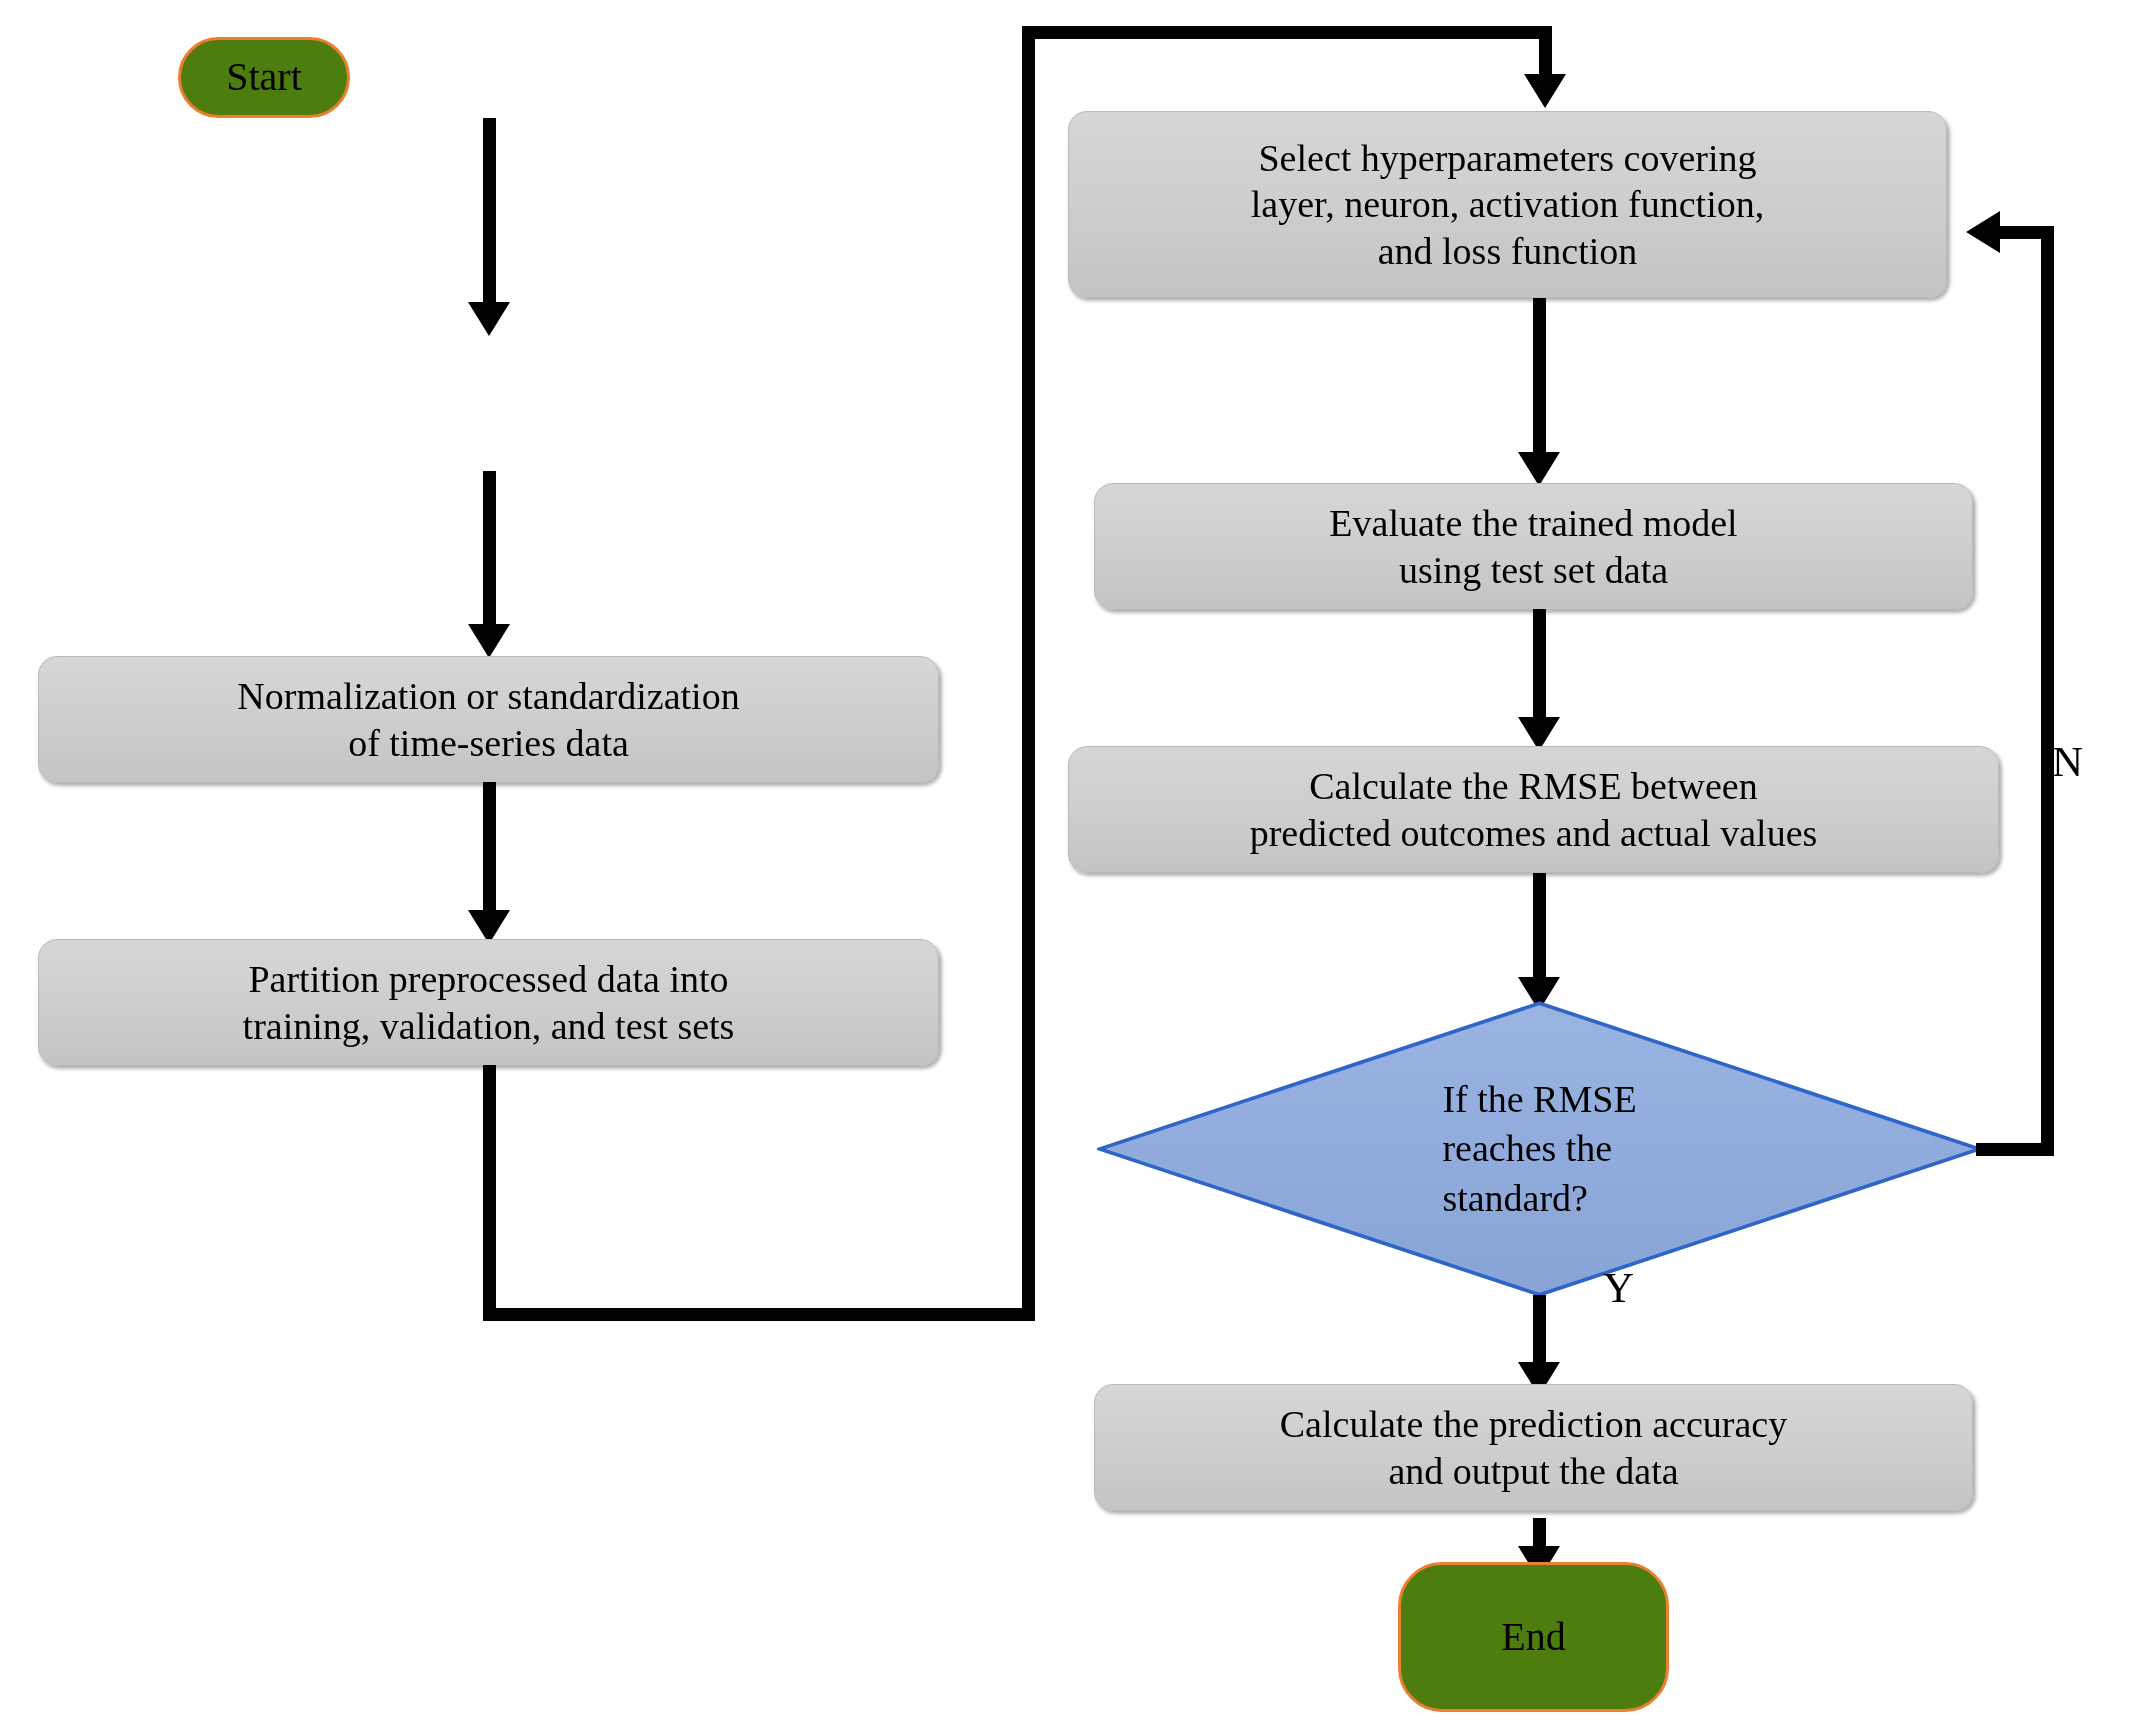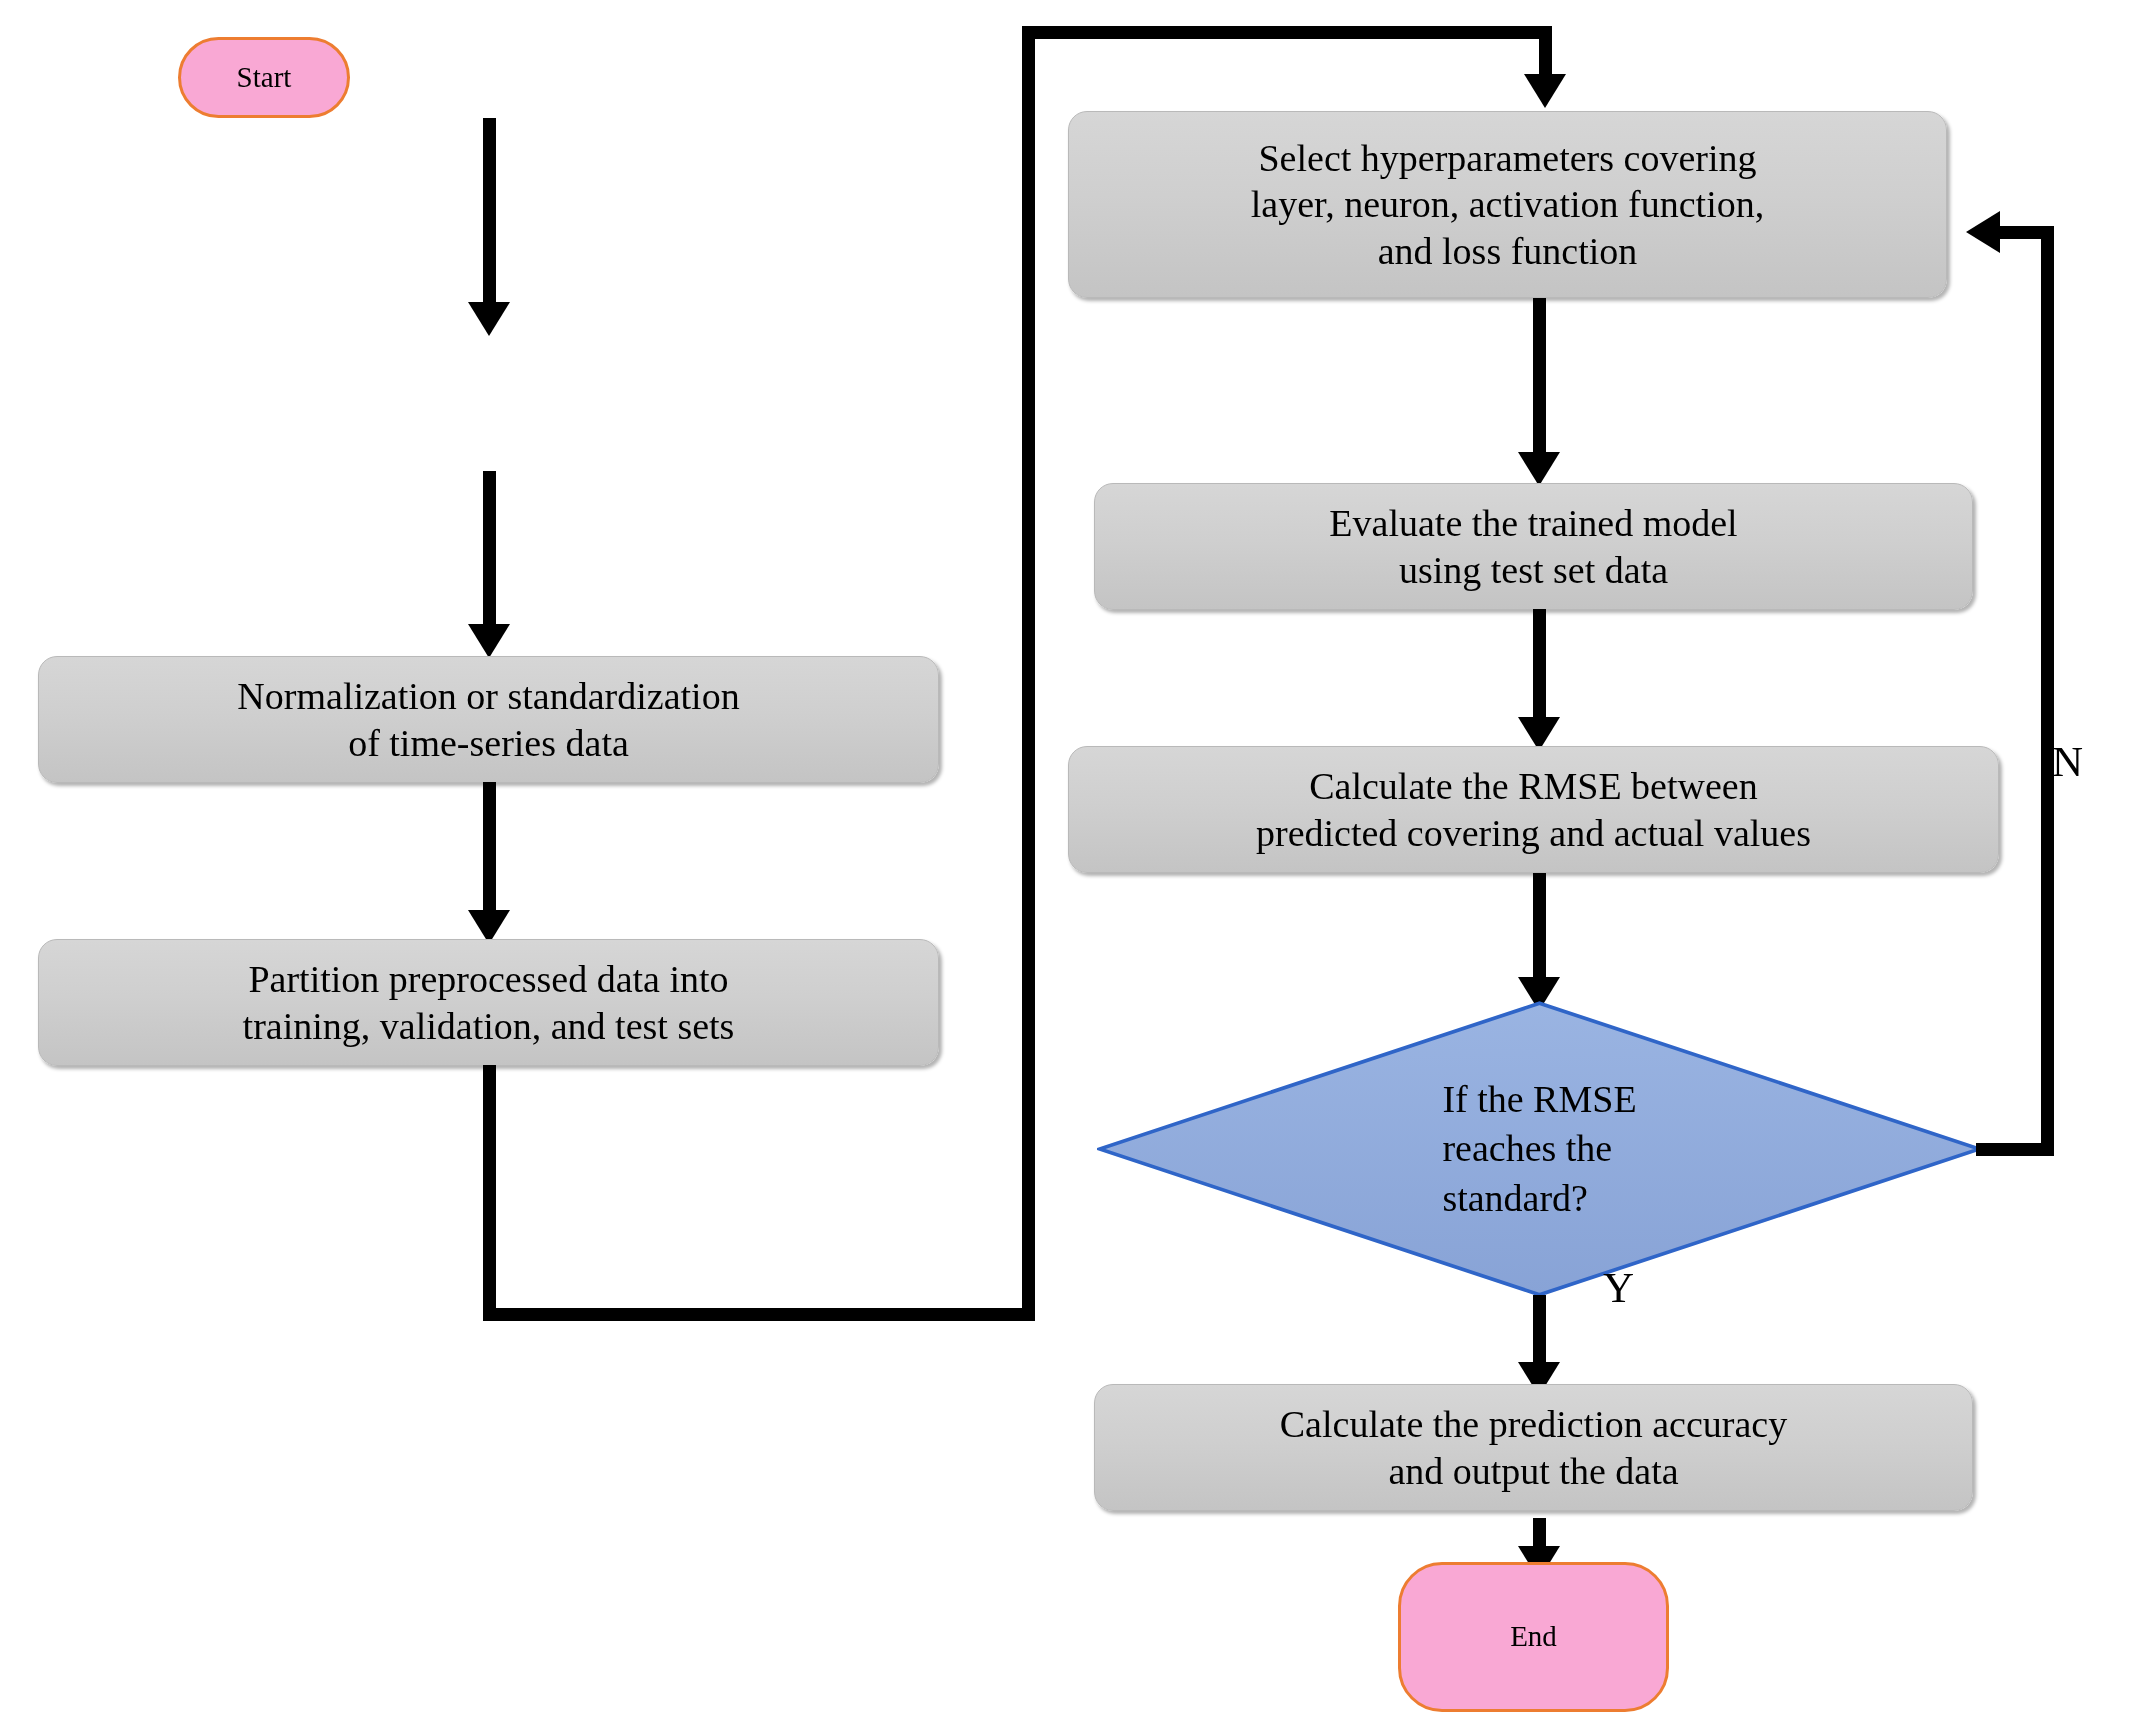--- a/index.html
+++ b/index.html
@@ -31,24 +31,24 @@
   .proc {
     background: linear-gradient(180deg, #d6d6d6 0%, #cfcfcf 45%, #c4c4c4 100%);
     border: 1.5px solid #b9b9b9;
     border-radius: 19px;
     box-shadow: 2.2px 3px 3.7px rgba(0,0,0,0.30);
     font-size: 38px;
     padding: 4.4px 16.3px;
   }
 
   .terminal {
-    background: #f9a8d4;
+    background: #4d7c0f;
     border: 3.7px solid #ed7d31;
     border-radius: 44px;
-    font-size: 29px;
+    font-size: 40px;
   }
 
   .decision-wrap {
     position: absolute;
   }
   .decision-wrap svg { display: block; }
   .decision-label {
     position: absolute;
     inset: 0;
     display: flex;
@@ -138,21 +138,21 @@
   <div class="node proc" style="left:1094px; top:483px; width:879px; height:127px; white-space:pre-line;">
     <span>Evaluate the trained model
 using test set data</span>
   </div>
 
   <div class="conn vline" style="left:1533px; top:609px; height:115px;"></div>
   <div class="arrow-down" style="left:1518px; top:717px;"></div>
 
   <div class="node proc" style="left:1068px; top:746px; width:931px; height:127px; white-space:pre-line;">
     <span>Calculate the RMSE between
-predicted covering and actual values</span>
+predicted outcomes and actual values</span>
   </div>
 
   <div class="conn vline" style="left:1533px; top:873px; height:111px;"></div>
   <div class="arrow-down" style="left:1518px; top:977px;"></div>
 
   <div class="decision-wrap" style="left:1097px; top:1001px; width:885px; height:296px;">
     <svg width="885" height="296" viewBox="0 0 1195 400">
       <defs>
         <linearGradient id="diamondGrad" x1="0" y1="0" x2="0" y2="1">
           <stop offset="0%" stop-color="#9ab4e2"></stop>

